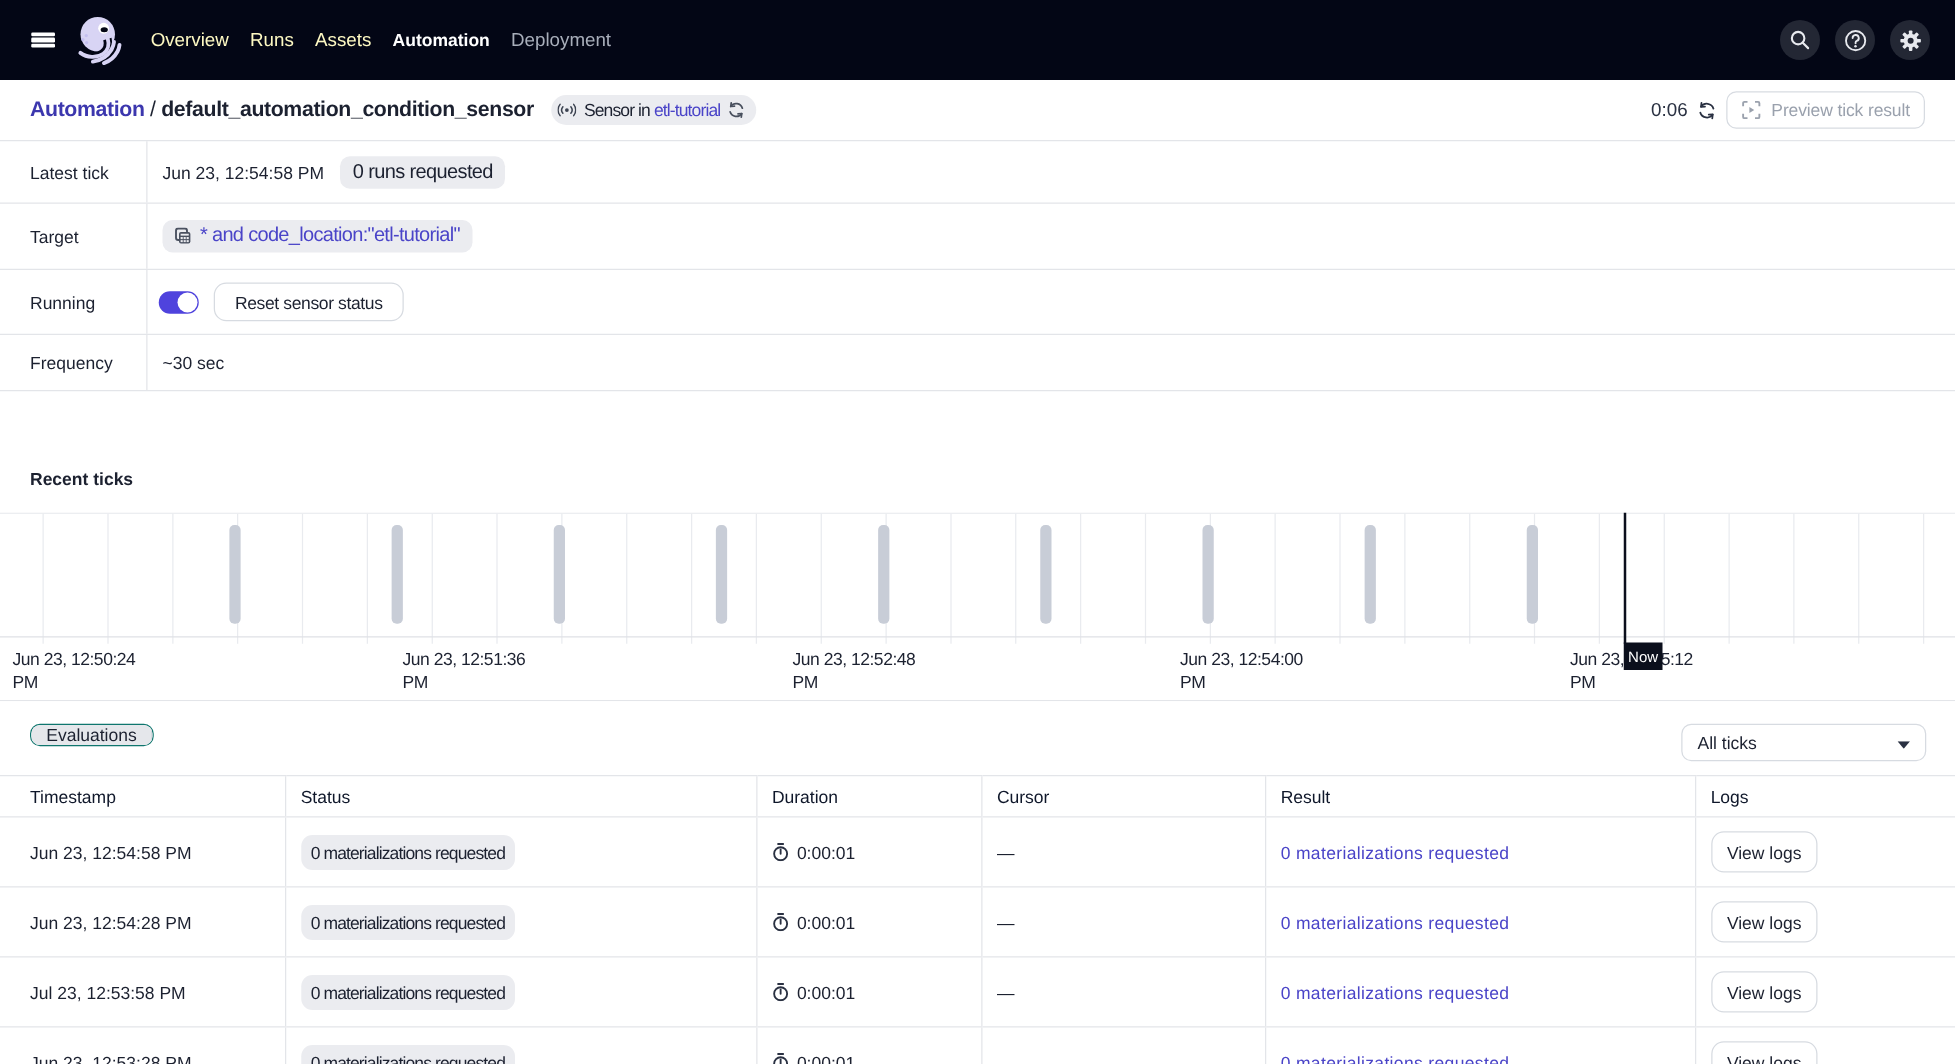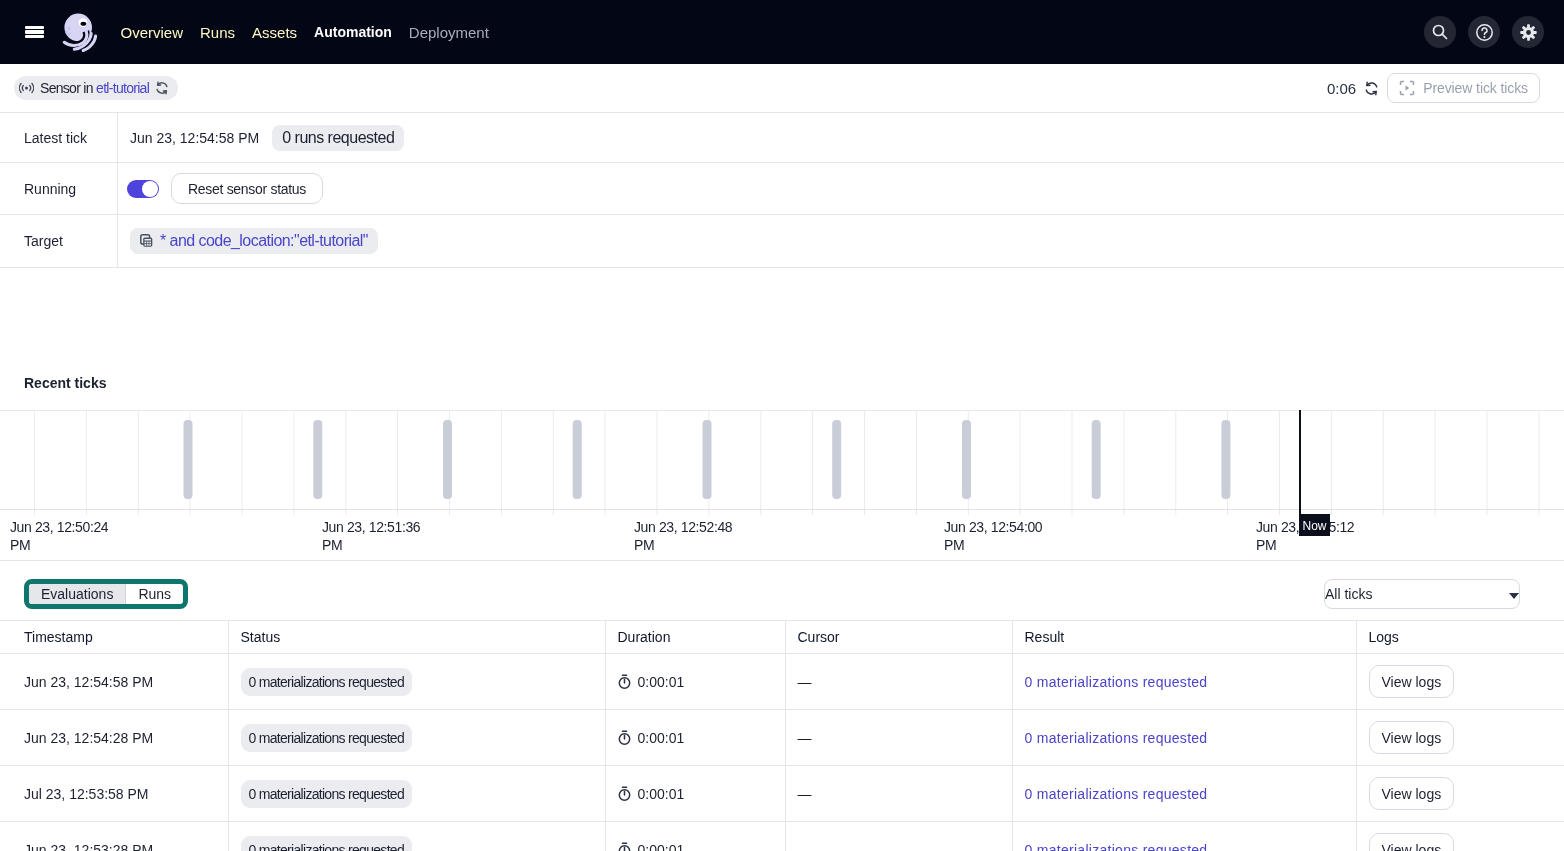--- a/index.html
+++ b/index.html
@@ -39,25 +39,25 @@
 .toggle { width:32px; height:18px; background:#4f43dd; border-radius:9px; position:relative; }
 .toggle .knob { position:absolute; right:1px; top:1px; width:16px; height:16px; background:#fff; border-radius:50%; }
 .resetbtn { margin-left:12px; letter-spacing:-0.3px; height:31px; border:1px solid #d7dbe1; border-radius:10px; background:#fff;
   display:flex; align-items:center; padding:0 16px; font-size:14px; color:#1c2130; }
 
 .rthead { position:absolute; left:24px; top:356px; height:54px; display:flex; align-items:center; font-size:14px; font-weight:700; }
 
 .chart { position:absolute; left:0; top:410px; width:1564px; height:151px; }
 
 .tabsrow { position:absolute; left:0; top:561px; width:1564px; height:59px; }
-.seg { position:absolute; left:24px; top:18px; height:30px; display:flex; border:5px solid #0f766e; border-radius:8px; overflow:hidden; background:#fff;}
+.seg { position:absolute; left:24px; top:18px; height:18px; display:flex; border:1px solid #0f766e; border-radius:8px; overflow:hidden; background:#fff;flex-direction:column;}
 .seg .s1 { padding:0 12px; display:flex; align-items:center; font-size:14px; background:#e5e7eb; border-right:1px solid #d0d4db; color:#1c2130; }
 .seg .s2 { padding:0 12px; display:flex; align-items:center; font-size:14px; color:#1c2130; }
-.allticks { position:absolute; right:44px; top:18px; width:196px; height:30px; border:1px solid #d7dbe1; border-radius:8px;
-  display:flex; align-items:center; font-size:14px; padding:0 0; }
+.allticks { position:absolute; right:23px; top:18px; width:196px; height:30px; border:1px solid #d7dbe1; border-radius:8px;
+  display:flex; align-items:center; font-size:14px; padding:0 12px; }
 .allticks .car { margin-left:auto; }
 
 table.ticks { position:absolute; left:0; top:620px; width:1564px; border-collapse:collapse; table-layout:fixed; }
 table.ticks th { height:33px; font-weight:400; font-size:14px; text-align:left; padding:0 0 0 12px; color:#0f172a;
   border-top:1px solid #e3e5e9; border-bottom:1px solid #e3e5e9; border-left:1px solid #e3e5e9; }
 table.ticks th:first-child { padding-left:24px; border-left:none; }
 table.ticks td { height:56px; font-size:14px; padding:0 0 0 12px; border-bottom:1px solid #e3e5e9; border-left:1px solid #e3e5e9; vertical-align:middle; }
 table.ticks td:first-child { padding-left:24px; border-left:none; }
 .spill { display:inline-block; height:28px; line-height:28px; background:#ebecf0; border-radius:9px; padding:0 8px; font-size:14px; letter-spacing:-0.7px; }
 .dur { display:flex; align-items:center; gap:7px; }
@@ -143,20 +143,21 @@
             </g>
             <circle cx="0" cy="0" r="5.6"></circle>
           </g>
           <circle cx="0" cy="0" r="2.4" fill="#232734"></circle>
         </svg>
       </div>
   </div>
 </div>
 
 <div class="crumb">
+  <div class="bc"><a href="#">Automation</a> <span class="slash">/</span> default_automation_condition_sensor</div>
   <div class="sensorpill">
     <svg width="15" height="14" viewBox="0 0 16 14">
       <circle cx="8" cy="7" r="1.6" fill="#3b4250"></circle>
       <path d="M4.6 4.2 a4.4 4.4 0 0 0 0 5.6 M11.4 4.2 a4.4 4.4 0 0 1 0 5.6" stroke="#3b4250" stroke-width="1.3" fill="none" stroke-linecap="round"></path>
       <path d="M2.2 2.2 a7.4 7.4 0 0 0 0 9.6 M13.8 2.2 a7.4 7.4 0 0 1 0 9.6" stroke="#3b4250" stroke-width="1.3" fill="none" stroke-linecap="round"></path>
     </svg>
     <span>Sensor in <a class="lnk" href="#">etl-tutorial</a></span>
     <svg width="14" height="14" viewBox="0 0 16 16" fill="none" stroke="#49505e" stroke-width="1.6" stroke-linecap="round" stroke-linejoin="round">
         <path d="M13.6 6.3 A 6 6 0 0 0 3.0 4.6"></path>
         <path d="M3.4 1.4 L3.0 4.8 L6.4 4.5"></path>
@@ -172,41 +173,32 @@
           <path d="M3.4 1.4 L3.0 4.8 L6.4 4.5"></path>
           <path d="M2.4 9.7 A 6 6 0 0 0 13.0 11.4"></path>
           <path d="M12.6 14.6 L13.0 11.2 L9.6 11.5"></path>
         </svg>
       </span>
     <div class="previewbtn">
       <svg width="16" height="16" viewBox="0 0 16 16" fill="none" stroke="#9aa1ad" stroke-width="1.5">
         <path d="M1.5 5 V2.5 a1 1 0 0 1 1-1 H5 M11 1.5 h2.5 a1 1 0 0 1 1 1 V5 M14.5 11 v2.5 a1 1 0 0 1 -1 1 H11 M5 14.5 H2.5 a1 1 0 0 1 -1-1 V11"></path>
         <path d="M6.5 5.6 L10.4 8 L6.5 10.4 z" fill="#9aa1ad" stroke="none"></path>
       </svg>
-      <span>Preview tick ticks</span>
+      <span>Preview tick result</span>
     </div>
   </div>
 </div>
 
 <div class="meta">
   <div class="mrow" style="height:50px;">
     <div class="mlabel">Latest tick</div>
     <div class="mval">
         <span>Jun 23, 12:54:58 PM</span>
         <span class="gpill" style="margin-left:13px; letter-spacing:-0.5px;">0 runs requested</span>
       </div>
-  </div>
-  <div class="mrow" style="height:52px;">
-    <div class="mlabel">Running</div>
-    <div class="mval" style="padding-left:9px;">
-      <div class="toggle">
-          <div class="knob"></div>
-        </div>
-      <div class="resetbtn">Reset sensor status</div>
-    </div>
   </div>
   <div class="mrow" style="height:53px;">
     <div class="mlabel">Target</div>
     <div class="mval">
       <span class="gpill" style="gap:7px; color:#4a44c8;">
         <svg width="13" height="13.5" viewBox="0 0 13 13.5">
           <rect x="0.8" y="0.8" width="8.8" height="9.2" rx="1.8" stroke="#4a5160" stroke-width="1.5" fill="none"></rect>
           <rect x="3.2" y="3.6" width="9.1" height="9.1" rx="1.6" fill="#4a5160"></rect>
           <rect x="4.5" y="5" width="6.5" height="1.5" fill="#ebecf0"></rect>
           <g fill="#ebecf0">
@@ -214,20 +206,33 @@
               <rect x="6.9" y="7.6" width="1.7" height="1.7"></rect>
               <rect x="9.3" y="7.6" width="1.7" height="1.7"></rect>
             <rect x="4.5" y="10.1" width="1.7" height="1.6"></rect>
               <rect x="6.9" y="10.1" width="1.7" height="1.6"></rect>
               <rect x="9.3" y="10.1" width="1.7" height="1.6"></rect>
           </g>
         </svg>
         <span style="letter-spacing:-0.55px;">* and code_location:"etl-tutorial"</span>
       </span>
     </div>
+  </div>
+  <div class="mrow" style="height:52px;">
+    <div class="mlabel">Running</div>
+    <div class="mval" style="padding-left:9px;">
+      <div class="toggle">
+          <div class="knob"></div>
+        </div>
+      <div class="resetbtn">Reset sensor status</div>
+    </div>
+  </div>
+  <div class="mrow" style="height:45px;">
+    <div class="mlabel">Frequency</div>
+    <div class="mval">~30 sec</div>
   </div>
 </div>
 
 <div class="rthead">Recent ticks</div>
 
 <div class="chart">
 <svg width="1564" height="151" viewBox="0 0 1564 151">
   <line x1="0" y1="0.5" x2="1564" y2="0.5" stroke="#e6e8ec" stroke-width="1"></line>
   <g stroke="#e9ebef" stroke-width="1">
     <line x1="34.5" y1="1" x2="34.5" y2="105"></line>

